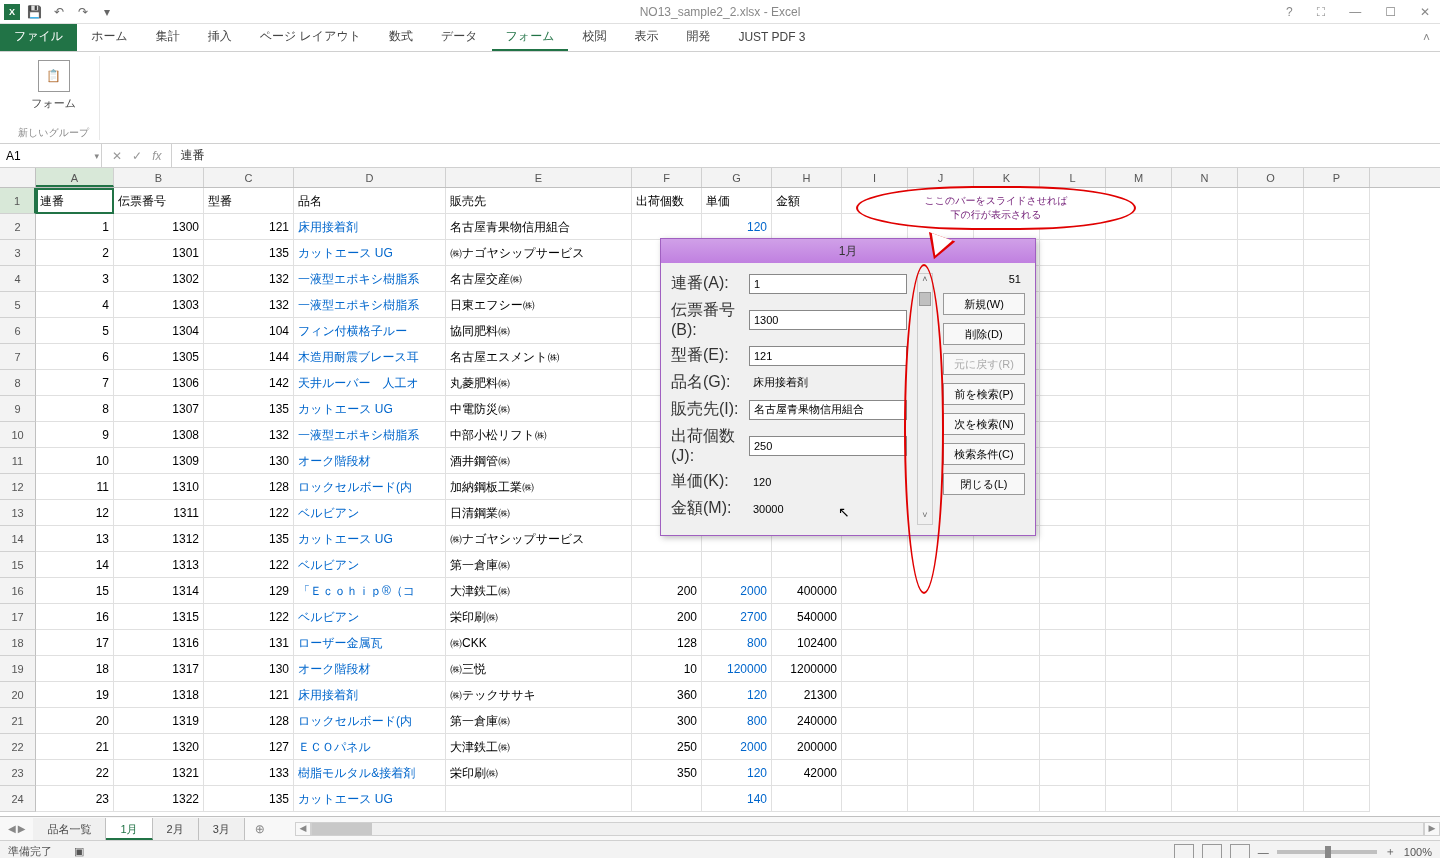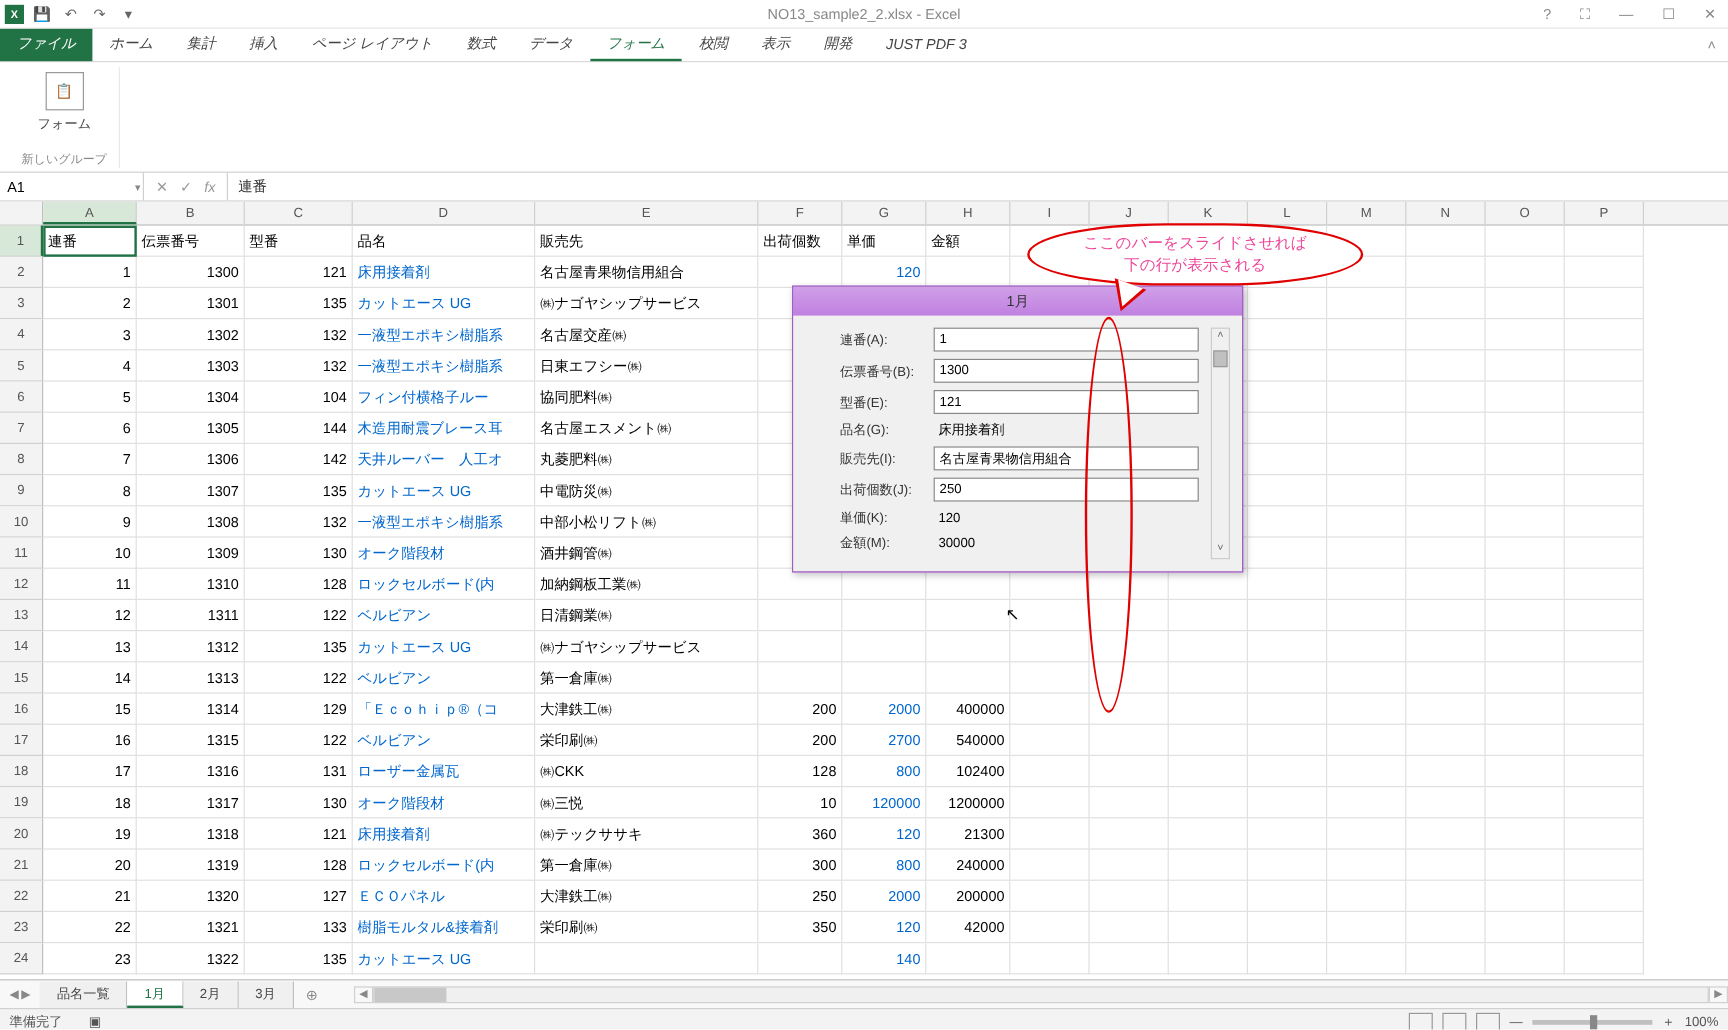--- a/index.html
+++ b/index.html
@@ -9,35 +9,35 @@
 .titlebar { height: 24px; background: #fff; border-bottom: 1px solid #e0e0e0; display: flex; align-items: center; padding: 0 4px; }
 .tb-left { display: flex; gap: 6px; align-items: center; }
 .tb-icon { width: 16px; height: 16px; background: #217346; display: inline-flex; align-items: center; justify-content: center; color: #fff; font-size: 9px; font-weight: bold; }
 .qat-btn { width: 18px; height: 18px; display: inline-flex; align-items: center; justify-content: center; color: #666; cursor: pointer; }
 .tb-title { position: absolute; left: 50%; transform: translateX(-50%); color: #888; font-size: 12px; }
 .tb-right { margin-left: auto; display: flex; gap: 12px; color: #888; }
 .tb-wbtn { padding: 0 6px; cursor: pointer; }
 
 
 .ribbon-tabs { height: 28px; background: #fff; display: flex; align-items: stretch; border-bottom: 1px solid #d0d0d0; }
-.rtab { padding: 0 14px; display: flex; align-items: center; color: #444; cursor: pointer; border-bottom: 2px solid transparent; font-style: italic; }
+.rtab { padding: 0 14px; display: flex; align-items: center; color: #444; cursor: pointer; border-bottom: 2px solid transparent; }
 .rtab.file { background: #217346; color: #fff; }
 .rtab.active { border-bottom: 2px solid #217346; color: #217346; }
 .ribbon-collapse { margin-left: auto; padding: 0 10px; display: flex; align-items: center; color: #888; cursor: pointer; }
 
 
 .ribbon-body { height: 92px; background: #fff; border-bottom: 1px solid #d0d0d0; padding: 4px 8px; }
 .ribbon-group { display: inline-flex; flex-direction: column; align-items: center; height: 84px; border-right: 1px solid #e8e8e8; padding: 0 10px; justify-content: flex-start; }
 .rg-icon { width: 32px; height: 32px; border: 1px solid #999; margin-top: 4px; display: flex; align-items: center; justify-content: center; }
 .rg-label { font-size: 11px; color: #444; margin-top: 4px; }
 .rg-section { font-size: 10px; color: #888; margin-top: auto; }
 
 
 .fbar { height: 24px; border-bottom: 1px solid #d0d0d0; display: flex; align-items: stretch; }
-.namebox { width: 120px; border-right: 1px solid #d0d0d0; display: flex; align-items: center; padding: 0 6px; position: relative; }
+.namebox { width: 102px; border-right: 1px solid #d0d0d0; display: flex; align-items: center; padding: 0 6px; position: relative; }
 .namebox-dd { position: absolute; right: 2px; color: #888; font-size: 9px; }
 .fbar-btns { display: flex; align-items: center; gap: 10px; padding: 0 10px; border-right: 1px solid #d0d0d0; color: #999; }
 .fbar-input { flex: 1; display: flex; align-items: center; padding: 0 8px; color: #333; }
 .fx { font-style: italic; font-size: 12px; }
 
 
 .grid-wrap { position: relative; height: 648px; overflow: hidden; }
 .colheads { display: flex; height: 20px; border-bottom: 1px solid #c0c0c0; background: #f3f3f3; }
 .corner { width: 36px; border-right: 1px solid #c0c0c0; background: #f3f3f3; }
 .colh { border-right: 1px solid #d0d0d0; text-align: center; font-size: 11px; color: #555; line-height: 20px; }
@@ -51,34 +51,34 @@
 .cell.link { color: #0066cc; }
 .cell.blue { color: #0066cc; }
 .cell.active { outline: 2px solid #217346; outline-offset: -2px; background: #fff; z-index: 2; position: relative; }
 
 
 .form-dlg { position: absolute; left: 660px; top: 238px; width: 376px; background: #c080e0; border: 1px solid #a060c0; z-index: 50; box-shadow: 2px 2px 6px rgba(0,0,0,0.25); }
 .form-title { height: 24px; display: flex; align-items: center; justify-content: center; color: #333; font-size: 12px; background: linear-gradient(#d0a0e8, #c080e0); }
 .form-body { background: #f0f0f0; margin: 0; padding: 10px; display: flex; gap: 10px; }
 .form-fields { flex: 1; }
 .ff-row { display: flex; align-items: center; margin-bottom: 6px; }
-.ff-label { width: 78px; font-size: 11px; color: #333; margin-left: 29px; }
+.ff-label { width: 78px; font-size: 16px; color: #333; }
 .ff-input { flex: 1; height: 20px; border: 1px solid #888; background: #fff; padding: 0 4px; font-size: 11px; }
 .ff-text { flex: 1; font-size: 11px; padding: 0 4px; }
 .form-scroll { width: 16px; background: #f0f0f0; border: 1px solid #ccc; display: flex; flex-direction: column; align-items: center; justify-content: space-between; position: relative; }
 .fs-btn { width: 14px; height: 14px; font-size: 9px; color: #666; text-align: center; cursor: pointer; }
 .fs-thumb { width: 12px; height: 14px; background: #c0c0c0; border: 1px solid #999; position: absolute; top: 18px; }
 .form-btns { width: 82px; display: flex; flex-direction: column; gap: 8px; }
 .fb-counter { font-size: 11px; text-align: right; padding-right: 4px; }
 .fb-btn { height: 22px; border: 1px solid #999; background: #f8f8f8; font-size: 11px; cursor: pointer; }
 .fb-btn.disabled { color: #aaa; }
 
 
 .callout { position: absolute; left: 856px; top: 186px; z-index: 60; pointer-events: none; }
-.callout-bubble { border: 2px solid #e00000; border-radius: 50% / 60%; background: #fff; padding: 6px 16px; font-size: 13px; color: #ec4899; text-align: center; line-height: 1.4; width: 280px; }
+.callout-bubble { border: 2px solid #e00000; border-radius: 50% / 60%; background: #fff; padding: 6px 16px; font-size: 10px; color: #701a75; text-align: center; line-height: 1.4; width: 280px; }
 .callout-tail { width: 0; height: 0; border-left: 14px solid transparent; border-right: 14px solid transparent; border-top: 24px solid #e00000; position: absolute; left: 68px; top: 50px; transform: rotate(20deg); }
 .callout-tail::after { content: ""; position: absolute; top: -24px; left: -11px; width: 0; height: 0; border-left: 11px solid transparent; border-right: 11px solid transparent; border-top: 20px solid #fff; }
 .highlight-ellipse { position: absolute; left: 904px; top: 264px; width: 40px; height: 330px; border: 2px solid #e00000; border-radius: 50%; z-index: 55; pointer-events: none; }
 
 
 .sheet-tabs { height: 24px; border-top: 1px solid #c0c0c0; display: flex; align-items: center; background: #f8f8f8; position: relative; }
 .st-nav { display: flex; gap: 2px; padding: 0 8px; color: #888; }
 .st-nav span { cursor: pointer; font-size: 10px; }
 .st-tab { padding: 0 14px; height: 22px; line-height: 22px; border-right: 1px solid #c0c0c0; font-size: 11px; color: #444; cursor: pointer; background: #f0f0f0; }
 .st-tab.active { background: #fff; border-bottom: 2px solid #217346; color: #217346; }
@@ -679,20 +679,30 @@
       <div class="ff-row">
           <span class="ff-label">金額(M):</span>
           <span class="ff-text">30000</span>
         </div>
     </div>
     <div class="form-scroll">
       <div class="fs-btn">˄</div>
       <div class="fs-thumb"></div>
       <div class="fs-btn">˅</div>
     </div>
+    <div class="form-btns">
+      <div class="fb-counter">51</div>
+      <button class="fb-btn">新規(W)</button>
+      <button class="fb-btn">削除(D)</button>
+      <button class="fb-btn disabled">元に戻す(R)</button>
+      <button class="fb-btn">前を検索(P)</button>
+      <button class="fb-btn">次を検索(N)</button>
+      <button class="fb-btn">検索条件(C)</button>
+      <button class="fb-btn">閉じる(L)</button>
+    </div>
   </div>
 </div>
 
 <div class="callout">
   <div class="callout-bubble">
     <span>ここのバーをスライドさせれば</span><br>
     <span>下の行が表示される</span>
   </div>
   <div class="callout-tail"></div>
 </div>

